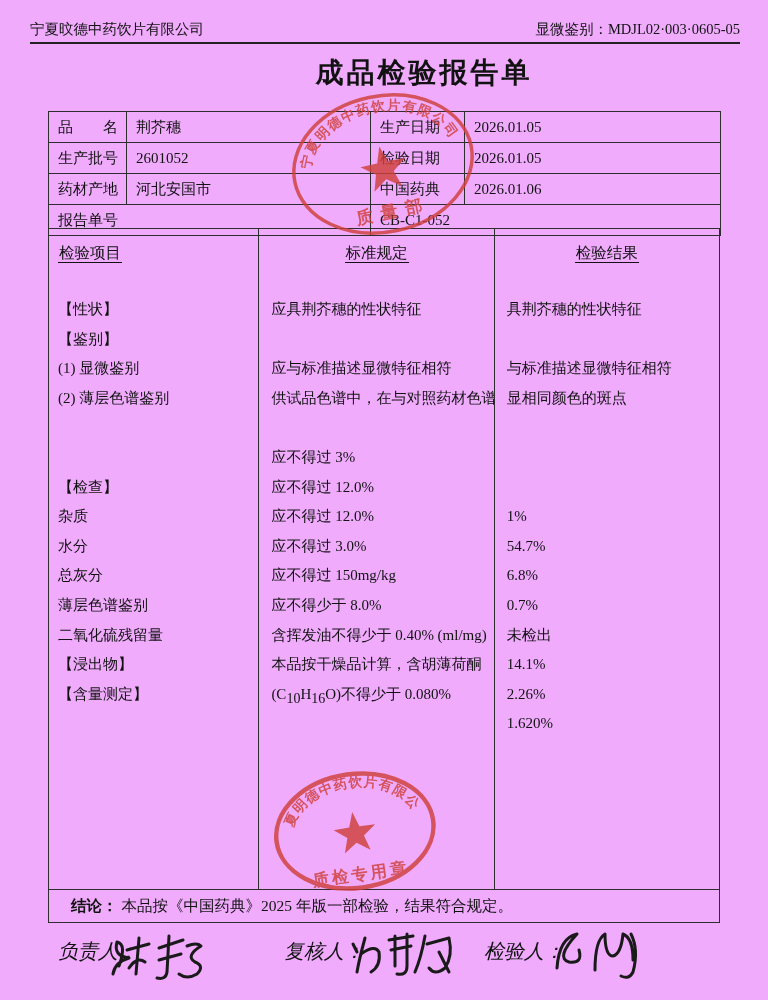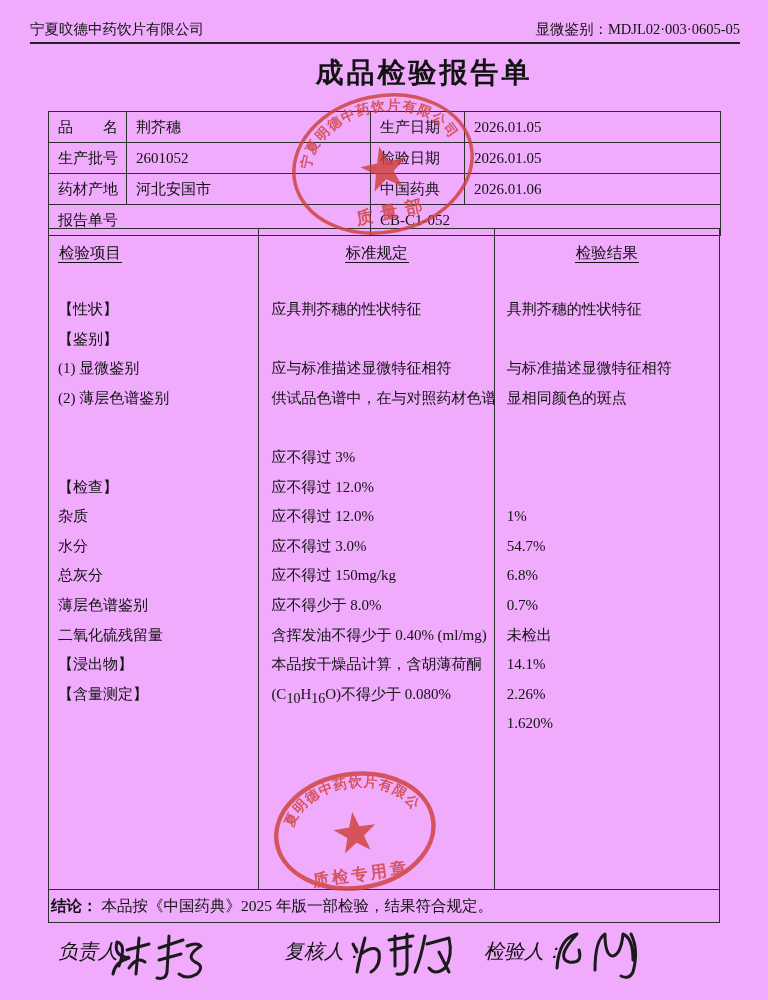--- a/index.html
+++ b/index.html
@@ -23,21 +23,21 @@
   .c1{width:210px;} .c2{width:236px;} .c3{width:226px;}
   .mhdr{height:66px;box-sizing:border-box;padding-top:14px;font-size:15.5px;}
   .c1 .mhdr{padding-left:9px;} .c2 .mhdr,.c3 .mhdr{text-align:center;}
   .u{border-bottom:1px solid #121212;padding:0 1px 1px 1px;}
   .ln{height:29.6px;line-height:29.6px;font-size:15px;white-space:nowrap;}
   .c1 .ln{padding-left:9px;} .c2 .ln{padding-left:12px;} .c3 .ln{padding-left:12px;}
   .ln sub{font-size:14px;}
   
   .conclusion{position:absolute;left:48px;top:890px;width:672px;height:33px;
               border:1px solid #2e2e2e;border-top:none;box-sizing:border-box;
-              display:flex;align-items:center;padding-left:2px;font-size:15.5px;}
+              display:flex;align-items:center;padding-left:22px;font-size:15.5px;}
   .conclusion b{margin-right:4px;}
   
   .signs{position:absolute;left:48px;top:926px;width:690px;height:66px;font-size:20px;font-style:italic;}
   .signs .lbl{position:absolute;top:12px;white-space:nowrap;}
   .sig{position:absolute;}
   .sig path{stroke:#1a1a1a;stroke-width:3;fill:none;stroke-linecap:round;stroke-linejoin:round;}
   
   .stamp{position:absolute;opacity:0.82;pointer-events:none;}
   .stamp ellipse{fill:none;}
   .stamp text{font-family:"Liberation Serif","DejaVu Serif",serif;font-weight:bold;}

